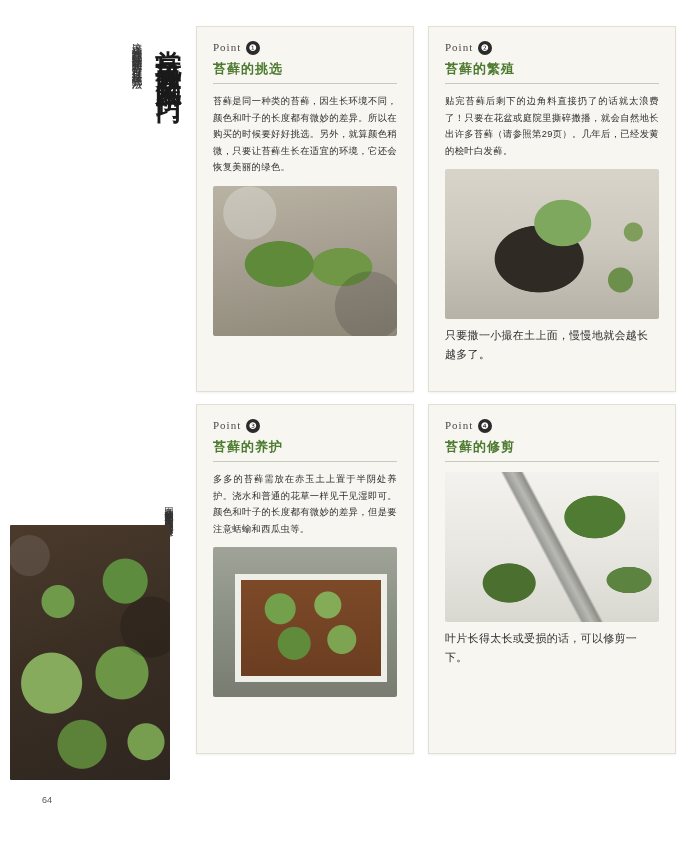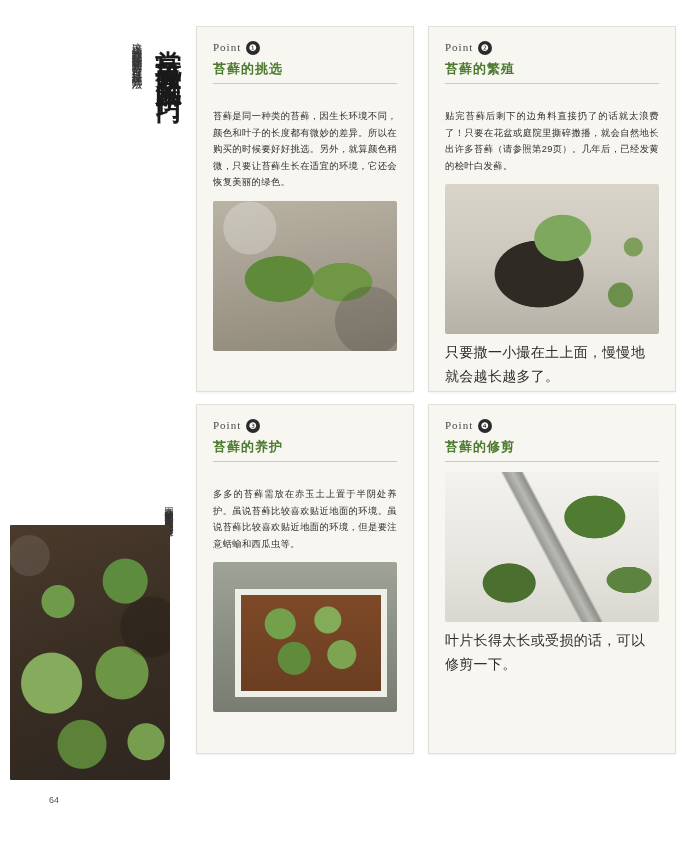--- a/index.html
+++ b/index.html
@@ -137,38 +137,38 @@
     color: #4c7a2e;
     margin-top: 5px;
     letter-spacing: 1px;
   }
   .title-rule {
     margin-top: 5px;
     height: 1px;
     background: #c9cbbf;
   }
   .body-text {
-    margin-top: 24px;
+    margin-top: 9px;
     font-size: 9.3px;
     line-height: 1.78;
     letter-spacing: 0.35px;
     color: #2e2e2e;
     text-align: justify;
   }
   .photo {
     margin-top: 10px;
     width: 100%;
     height: 150px;
     border-radius: 2px;
     position: relative;
     overflow: hidden;
   }
   .caption {
     margin-top: 7px;
-    font-size: 14px;
+    font-size: 11px;
     line-height: 1.7;
     letter-spacing: 0.3px;
     color: #2e2e2e;
   }
 
   
   .ph-moss-stones {
     background:
       radial-gradient(ellipse at 36% 52%, #5f8a39 0 34px, transparent 35px),
       radial-gradient(ellipse at 70% 54%, #6f9746 0 30px, transparent 31px),
@@ -219,21 +219,21 @@
     position:absolute; inset:0;
     background:
       radial-gradient(ellipse at 70% 30%, #4f7b33 0 30px, transparent 31px),
       radial-gradient(ellipse at 30% 74%, #4a6f2e 0 26px, transparent 27px),
       radial-gradient(ellipse at 86% 72%, #5c8340 0 22px, transparent 23px),
       linear-gradient(62deg, transparent 46%, #9a9a96 47%, #b9b9b4 50%, #8f8f8a 53%, transparent 54%);
   }
 
   .page-num {
     position: absolute;
-    left: 49px;
+    left: 42px;
     top: 795px;
     font-size: 9px;
     color: #555;
   }
 </style>
 </head>
 <body>
 
 <div class="page">
 
@@ -268,21 +268,21 @@
     <div class="caption">只要撒一小撮在土上面，慢慢地就会越长越多了。</div>
   </div>
 
   <div class="panel panel-3">
     <div class="point-label">
       <span>Point</span>
       <span class="point-num">❸</span>
     </div>
     <div class="panel-title">苔藓的养护</div>
     <div class="title-rule"></div>
-    <div class="body-text">多多的苔藓需放在赤玉土上置于半阴处养护。虽说苔藓比较喜欢贴近地面的环境。虽说苔藓比较喜欢贴近地面的环境，但是要注意蛞蝓和西瓜虫等。</div>
+    <div class="body-text">多多的苔藓需放在赤玉土上置于半阴处养护。浇水和普通的花草一样见干见湿即可。颜色和叶子的长度都有微妙的差异，但是要注意蛞蝓和西瓜虫等。</div>
     <div class="photo ph-tray"></div>
   </div>
 
   <div class="panel panel-4">
     <div class="point-label">
       <span>Point</span>
       <span class="point-num">❹</span>
     </div>
     <div class="panel-title">苔藓的修剪</div>
     <div class="title-rule"></div>

